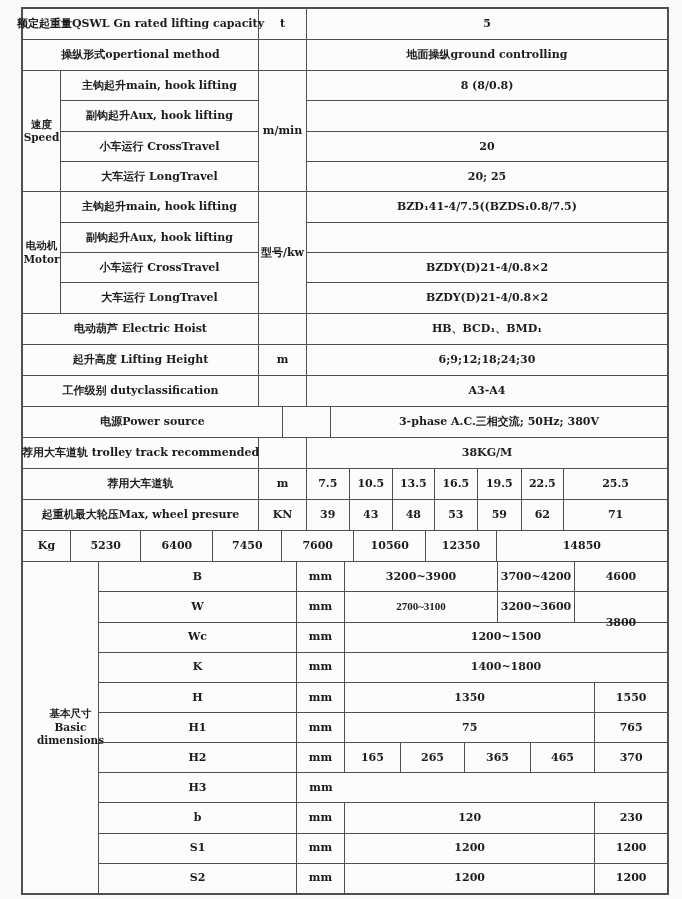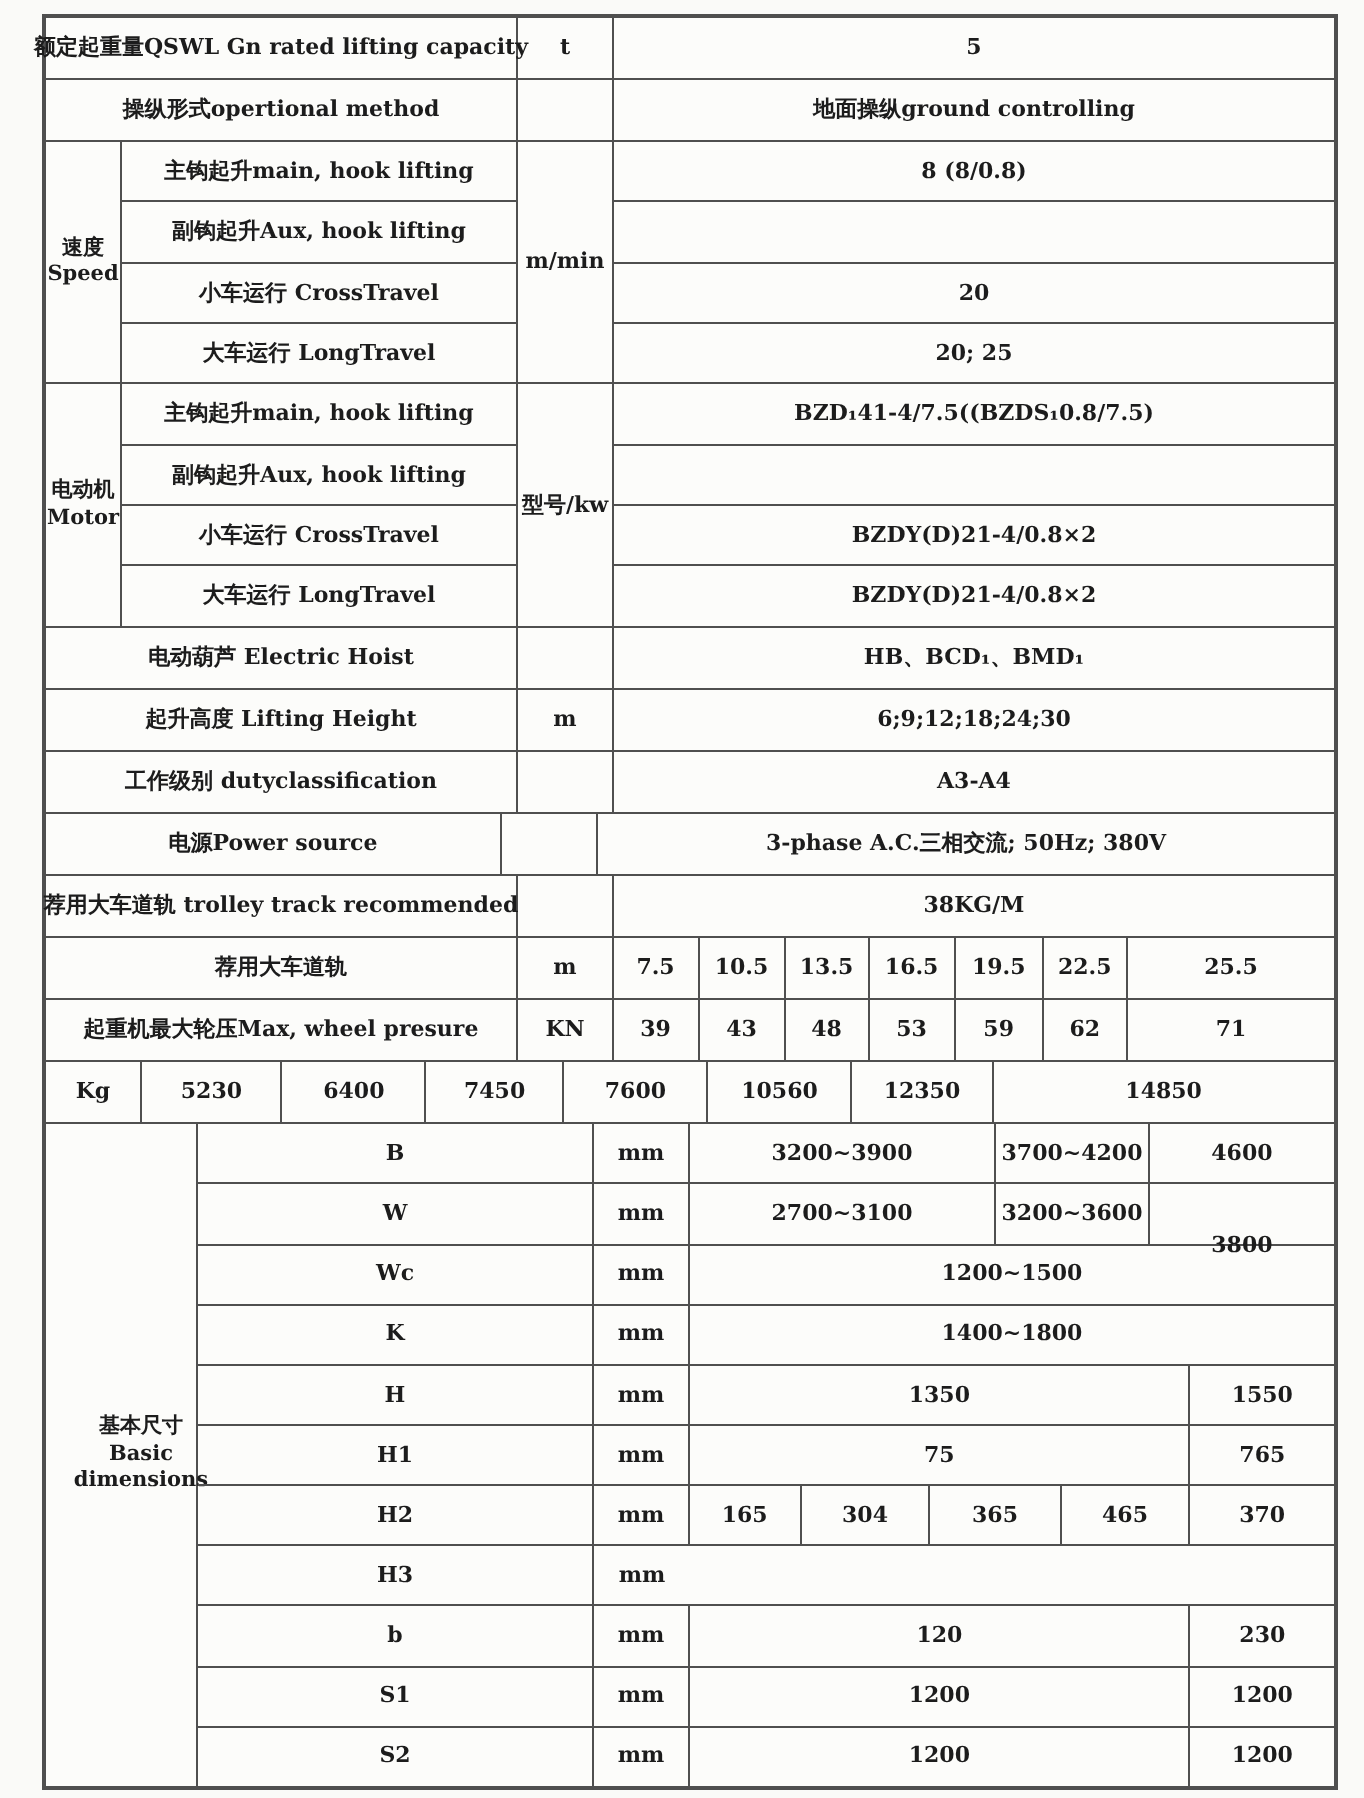--- a/index.html
+++ b/index.html
@@ -131,21 +131,21 @@
         </div>
       </div>
       <div class="section" style="flex: 1 1 0px;">
         <div class="cell br" style="width: 236px;">工作级别 dutyclassification</div>
         <div class="cell br" style="width: 48px;"></div>
         <div class="vrow" style="flex: 1 1 0px;">
           <div class="cell br" style="width: 100%;">A3-A4</div>
         </div>
       </div>
       <div class="section" style="flex: 1 1 0px;">
-        <div class="cell br" style="width: 228px;">电源Power source</div>
+        <div class="cell br" style="width: 260px;">电源Power source</div>
         <div class="cell br" style="width: 48px;"></div>
         <div class="vrow" style="flex: 1 1 0px;">
           <div class="cell br" style="width: 100%;">3-phase A.C.三相交流; 50Hz; 380V</div>
         </div>
       </div>
       <div class="section" style="flex: 1 1 0px;">
         <div class="cell br" style="width: 236px;">荐用大车道轨 trolley track recommended</div>
         <div class="cell br" style="width: 48px;"></div>
         <div class="vrow" style="flex: 1 1 0px;">
           <div class="cell br" style="width: 100%;">38KG/M</div>
@@ -204,21 +204,21 @@
             <div class="vrow" style="flex: 1 1 0px;">
               <div class="cell br" style="width: 47.5275%;">3200~3900</div>
               <div class="cell br" style="width: 23.9011%;">3700~4200</div>
               <div class="cell br" style="width: 28.5714%;">4600</div>
             </div>
           </div>
           <div class="vrow">
             <div class="cell br" style="width: 198px;">W</div>
             <div class="cell br" style="width: 48px;">mm</div>
             <div class="vrow" style="flex: 1 1 0px;">
-              <div class="cell br" style="width: 47.5275%;">2700~3100</div>
+              <div class="cell br" style="width: 47.5275%; font-family: Liberation Serif, serif;">2700~3100</div>
               <div class="cell br" style="width: 23.9011%;">3200~3600</div>
               <div class="cell br" style="width: 28.5714%; margin-top: 31px;">3800</div>
             </div>
           </div>
           <div class="vrow">
             <div class="cell br" style="width: 198px;">Wc</div>
             <div class="cell br" style="width: 48px;">mm</div>
             <div class="vrow" style="flex: 1 1 0px;">
               <div class="cell br" style="width: 100%; text-align: center;">1200~1500</div>
             </div>
@@ -244,21 +244,21 @@
             <div class="vrow" style="flex: 1 1 0px;">
               <div class="cell br" style="width: 77.7473%;">75</div>
               <div class="cell br" style="width: 22.2527%;">765</div>
             </div>
           </div>
           <div class="vrow">
             <div class="cell br" style="width: 198px;">H2</div>
             <div class="cell br" style="width: 48px;">mm</div>
             <div class="vrow" style="flex: 1 1 0px;">
               <div class="cell br" style="width: 17.3077%;">165</div>
-              <div class="cell br" style="width: 20.0549%;">304</div>
+              <div class="cell br" style="width: 20.0549%;">265</div>
               <div class="cell br" style="width: 20.3297%;">365</div>
               <div class="cell br" style="width: 20.0549%;">465</div>
               <div class="cell br" style="width: 22.2527%;">370</div>
             </div>
           </div>
           <div class="vrow">
             <div class="cell br" style="width: 198px;">H3</div>
             <div class="cell br" style="width: 48px;">mm</div>
           </div>
           <div class="vrow">

